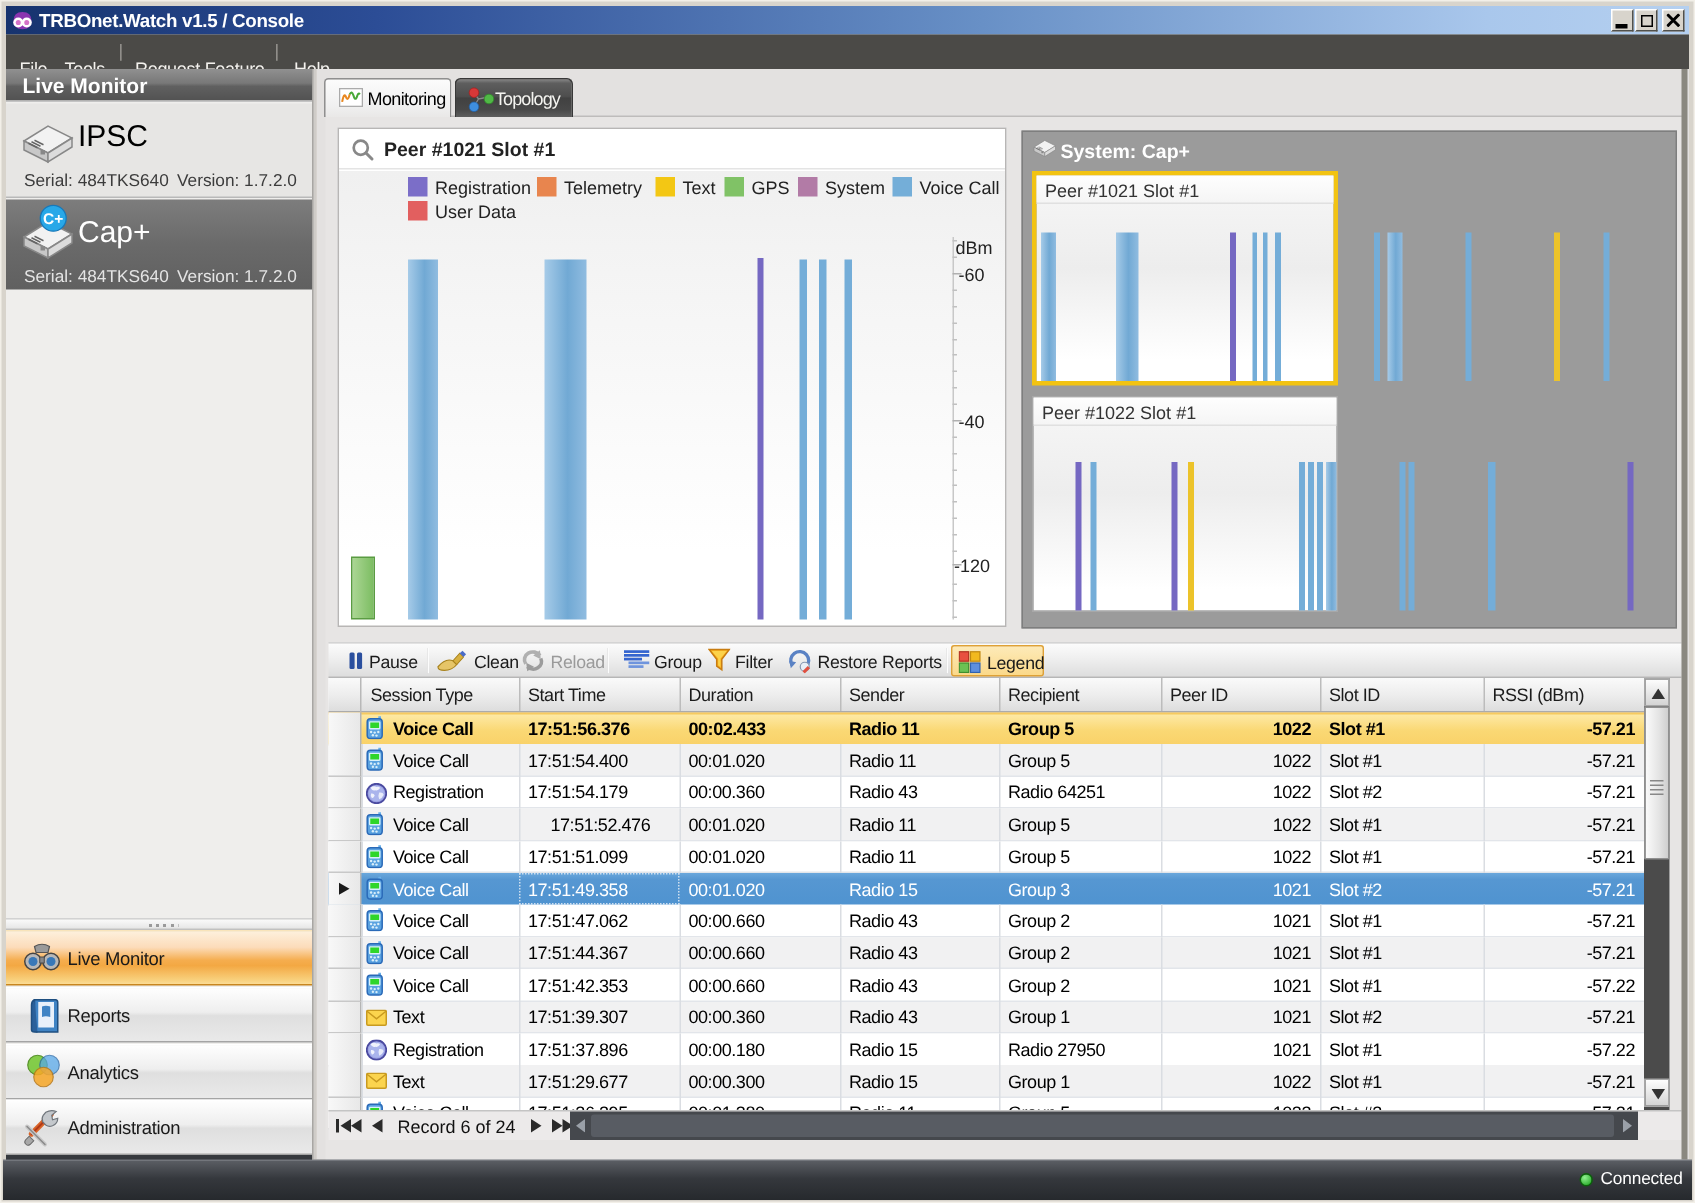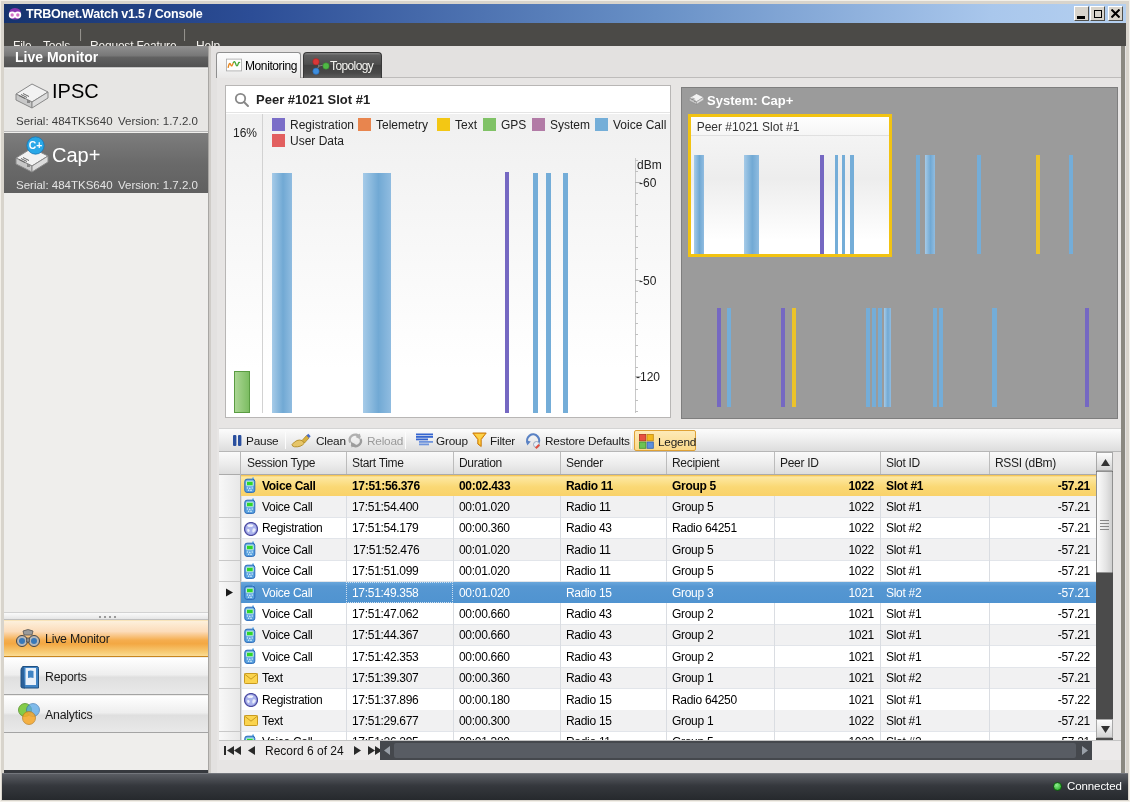--- a/index.html
+++ b/index.html
@@ -184,20 +184,31 @@
       <span class="nlabel">Reports</span>
     </div>
   <div class="navbtn" id="nav3" style="top:650px">
       <svg class="abs" style="left:13px;top:5px" width="24" height="26" viewBox="0 0 24 26">
 <circle cx="8" cy="8" r="6.5" fill="#78c838" opacity="0.9" stroke="#488818" stroke-width="0.8"></circle>
 <circle cx="16" cy="8" r="6.5" fill="#58a8e8" opacity="0.75" stroke="#2868a8" stroke-width="0.8"></circle>
 <circle cx="12" cy="16" r="6.5" fill="#f8a828" opacity="0.85" stroke="#b87818" stroke-width="0.8"></circle>
 </svg>
       <span class="nlabel">Analytics</span>
     </div>
+  <div class="navbtn" id="nav4" style="top:687px">
+      <svg class="abs" style="left:10px;top:5px" width="28" height="27" viewBox="0 0 28 27">
+<path d="M20 4 L7 17" stroke="#d86428" stroke-width="3.6" stroke-linecap="round"></path>
+<path d="M20 4 L7 17" stroke="#b03818" stroke-width="1.2" stroke-linecap="round"></path>
+<path d="M5.5 18.5 L8.5 21.5 L6 24 Q4.5 25 3.5 24 L3 23.5 Q2 22.5 3 21 Z" fill="#a8a8a8" stroke="#686868" stroke-width="0.7"></path>
+<path d="M4 12 L16 24" stroke="#c8c8c8" stroke-width="2.6" stroke-linecap="round"></path>
+<path d="M4 12 L16 24" stroke="#8a8a8a" stroke-width="1" stroke-linecap="round"></path>
+<path d="M16.5 2.5 Q20 0.5 23.5 2 L20.5 4.5 L21 7.5 L24.5 6.5 Q24.5 10 21 11.5 Q18.5 12.5 16.5 11 L14.5 9 Q13.5 6.5 14.8 4.5 Z" fill="#c4c8cc" stroke="#70767c" stroke-width="0.8"></path>
+</svg>
+      <span class="nlabel">Administration</span>
+    </div>
 </div>
 <div id="main">
   <div class="tab" id="tab1">
     <svg class="abs" style="left:9px;top:5px" width="16" height="14" viewBox="0 0 19 15">
       <rect x="0.5" y="0.5" width="18" height="14" fill="#fff" stroke="#aaa"></rect>
       <path d="M2.5 11 Q4 3 5.5 7 Q7 11 8.5 5" fill="none" stroke="#e88820" stroke-width="1.6"></path>
       <path d="M8.5 5 Q10 1.5 11.5 6 Q13 11 14.5 6 Q15.5 3.5 16.5 5" fill="none" stroke="#48a838" stroke-width="1.6"></path>
     </svg>
     <span style="position:absolute;left:28px;top:6px;font-size:12px;letter-spacing:-0.4px">Monitoring</span>
     </div>
@@ -212,23 +223,20 @@
     </div>
   <div id="tabcontent">
     <div id="chartpanel">
       <div id="cphead">
         <svg class="abs" style="left:8px;top:6px" width="16" height="16" viewBox="0 0 16 16">
           <circle cx="6.5" cy="6.5" r="4.7" fill="none" stroke="#888" stroke-width="1.8"></circle>
           <path d="M10 10 L14 14" stroke="#888" stroke-width="2" stroke-linecap="round"></path>
         </svg>
         <span class="cptitle">Peer #1021 Slot #1</span>
       </div>
-      <div id="gauge">
-          <span class="pct">16%</span>
-        </div>
       <div id="legendrow1">
           <span style="position:absolute;left:46px;top:0px;width:13px;height:13px;background:#7b6ec8"></span>
           <span style="position:absolute;left:64px;top:0px">Registration</span>
           <span style="position:absolute;left:132px;top:0px;width:13px;height:13px;background:#e8854e"></span>
           <span style="position:absolute;left:150px;top:0px">Telemetry</span>
           <span style="position:absolute;left:211px;top:0px;width:13px;height:13px;background:#f3c714"></span>
           <span style="position:absolute;left:229px;top:0px">Text</span>
           <span style="position:absolute;left:257px;top:0px;width:13px;height:13px;background:#80c266"></span>
           <span style="position:absolute;left:275px;top:0px">GPS</span>
           <span style="position:absolute;left:306px;top:0px;width:13px;height:13px;background:#b27ba6"></span>
@@ -268,21 +276,21 @@
         <div style="position:absolute;left:409px;top:259.2px;width:3px;height:1px;background:#c0c0c0"></div>
         <div style="position:absolute;left:409px;top:270.1px;width:3px;height:1px;background:#c0c0c0"></div>
         <div style="position:absolute;left:409px;top:281.0px;width:3px;height:1px;background:#c0c0c0"></div>
         <div style="position:absolute;left:409px;top:302.7px;width:3px;height:1px;background:#c0c0c0"></div>
         <div style="position:absolute;left:409px;top:313.6px;width:3px;height:1px;background:#c0c0c0"></div>
         <div style="position:absolute;left:409px;top:324.5px;width:3px;height:1px;background:#c0c0c0"></div>
         <div style="position:absolute;left:409px;top:85.1px;width:3px;height:1px;background:#c0c0c0"></div>
         <div style="position:absolute;left:409px;top:74.2px;width:3px;height:1px;background:#c0c0c0"></div>
         <span style="position:absolute;left:411px;top:72px;font-size:12px;color:#222">dBm</span>
         <span style="position:absolute;left:413px;top:90px;font-size:12px;color:#222">-60</span>
-        <span style="position:absolute;left:413px;top:188px;font-size:12px;color:#222">-50</span>
+        <span style="position:absolute;left:413px;top:188px;font-size:12px;color:#222">-40</span>
         <span style="position:absolute;left:410px;top:284px;font-size:12px;color:#222">-120</span>
     </div>
     <div id="syspanel">
       <svg class="abs" style="left:6px;top:3px" width="17" height="16" viewBox="0 0 38 30">
           <g>
 <path d="M3 13 L19 3 L35 11 L19 21 Z" fill="#f2f2f2" stroke="#888" stroke-width="1"></path>
 <path d="M3 13 L19 21 L19 27 L3 19 Z" fill="#c8c8c8" stroke="#888" stroke-width="1"></path>
 <path d="M35 11 L19 21 L19 27 L35 17 Z" fill="#dcdcdc" stroke="#888" stroke-width="1"></path>
 <path d="M6 14.5 L12 17.5 M8 13.5 L14 16.5 M10 12.5 L16 15.5" stroke="#666" stroke-width="1"></path>
 <rect x="14" y="19" width="3" height="3" fill="#888"></rect>
@@ -298,20 +306,25 @@
         <div class="bar barblue" style="left:61.8px;top:67px;width:15px;height:98.6px"></div>
         <div class="bar barpurple" style="left:138.4px;top:67px;width:3.5px;height:98.6px"></div>
         <div class="bar barblue2" style="left:152.9px;top:67px;width:3.5px;height:98.6px"></div>
         <div class="bar barblue2" style="left:159.8px;top:67px;width:3.5px;height:98.6px"></div>
         <div class="bar barblue2" style="left:167.9px;top:67px;width:4px;height:98.6px"></div>
         <div class="bar barblue2" style="left:234.0px;top:67px;width:3.5px;height:98.6px"></div>
         <div class="bar barblue" style="left:243.0px;top:67px;width:10px;height:98.6px"></div>
         <div class="bar barblue2" style="left:295.0px;top:67px;width:3.5px;height:98.6px"></div>
         <div class="bar baryellow" style="left:354.0px;top:67px;width:4px;height:98.6px"></div>
         <div class="bar barblue2" style="left:387.0px;top:67px;width:3.5px;height:98.6px"></div>
+        <div class="minichart" style="left:5.7px;top:176px;width:204.6px;height:143.5px;border:1px solid #a8a8a8">
+<div class="mhead">
+            <span>Peer #1022 Slot #1</span>
+          </div>
+        </div>
         <div class="bar barpurple" style="left:35.0px;top:220px;width:3.5px;height:99.0px"></div>
         <div class="bar barblue2" style="left:45.0px;top:220px;width:3.5px;height:99.0px"></div>
         <div class="bar barpurple" style="left:99.0px;top:220px;width:3.5px;height:99.0px"></div>
         <div class="bar baryellow" style="left:110.0px;top:220px;width:3.5px;height:99.0px"></div>
         <div class="bar barblue2" style="left:184.0px;top:220px;width:3.5px;height:99.0px"></div>
         <div class="bar barblue2" style="left:190.0px;top:220px;width:3.5px;height:99.0px"></div>
         <div class="bar barblue2" style="left:195.6px;top:220px;width:4px;height:99.0px"></div>
         <div class="bar barblue" style="left:201.6px;top:220px;width:7px;height:99.0px"></div>
         <div class="bar barblue2" style="left:251.0px;top:220px;width:4px;height:99.0px"></div>
         <div class="bar barblue2" style="left:257.0px;top:220px;width:3.5px;height:99.0px"></div>
@@ -351,21 +364,21 @@
 <path d="M0.8 1 L14.2 1 L9.2 7.5 L9.2 14.5 L5.8 12 L5.8 7.5 Z" fill="#f8b020" stroke="#c87c10" stroke-width="1"></path>
 <path d="M2.5 2 L12.5 2 L8.3 7 L8.3 12.6 L6.8 11.5 L6.8 7 Z" fill="#fcd24a"></path>
         </svg>
         <span class="tbitem" style="left:271px">Filter</span>
         <svg class="abs" style="left:306px;top:3px" width="18" height="17" viewBox="0 0 18 17">
 <path d="M3 11.5 A 6 6 0 1 1 12.5 12.5" fill="none" stroke="#5a82c4" stroke-width="2.2"></path>
 <path d="M1.2 8.5 L5.8 9.5 L2.2 13.5 Z" fill="#5a82c4"></path>
 <circle cx="11.5" cy="12.5" r="3" fill="#e8eef6" stroke="#8898b0" stroke-width="0.8"></circle>
 <path d="M10 15.5 L13.5 12 L15 13.5 L11.5 17 Z" fill="#e05040"></path>
         </svg>
-        <span class="tbitem" style="left:326px">Restore Defaults</span>
+        <span class="tbitem" style="left:326px">Restore Reports</span>
         <div class="tbsep" style="left:412px"></div>
         <div id="legendbtn">
 <svg class="abs" style="left:4px;top:3px" width="15" height="15" viewBox="0 0 15 15">
 <rect x="0.5" y="0.5" width="6.3" height="6.3" fill="#e85040" stroke="#b03020" stroke-width="0.8"></rect>
 <rect x="8" y="0.5" width="6.3" height="6.3" fill="#f2b91e" stroke="#c08810" stroke-width="0.8"></rect>
 <rect x="0.5" y="8" width="6.3" height="6.3" fill="#6cc253" stroke="#3f8f2f" stroke-width="0.8"></rect>
 <rect x="8" y="8" width="6.3" height="6.3" fill="#5d8fdd" stroke="#2f62b0" stroke-width="0.8"></rect>
           </svg>
 <span style="position:absolute;left:23px;top:4px">Legend</span>
         </div>
@@ -479,21 +492,21 @@
 <path d="M8.2 0.5 L10 0.5 L10 3 L8.2 3 Z" fill="#6ab0e8"></path>
 <rect x="0.8" y="2.2" width="10" height="13.2" rx="2.2" fill="#5aa2e0" stroke="#2a6ab8" stroke-width="1"></rect>
 <rect x="2.4" y="4.2" width="6.8" height="4.6" rx="0.4" fill="#2ed62a" stroke="#d8f0fa" stroke-width="0.9"></rect>
 <circle cx="3.4" cy="11" r="0.8" fill="#d8eefa"></circle>
             <circle cx="5.8" cy="11.4" r="0.8" fill="#d8eefa"></circle>
             <circle cx="8.2" cy="11" r="0.8" fill="#d8eefa"></circle>
 <circle cx="4.6" cy="13.2" r="0.8" fill="#d8eefa"></circle>
             <circle cx="7 " cy="13.4" r="0.8" fill="#d8eefa"></circle>
 </svg>
 <span class="cell" style="left:43px">Voice Call</span>
-<span class="cell" style="left:134px">17:51:52.476</span>
+<span class="cell" style="left:148px">17:51:52.476</span>
 <span class="cell" style="left:240px">00:01.020</span>
 <span class="cell" style="left:347px">Radio 11</span>
 <span class="cell" style="left:453px">Group 5</span>
 <span class="cell" style="left:555px;width:100px;text-align:right">1022</span>
 <span class="cell" style="left:667px">Slot #1</span>
 <span class="cell" style="left:770px;width:101px;text-align:right">-57.21</span>
 </div>
 <div class="row rowodd" style="top:108.6px;border-bottom:1px solid #e2e5ea;">
 <div class="rh"></div>
           <div class="vline" style="left:22px"></div>
@@ -673,21 +686,21 @@
 <circle cx="7" cy="7" r="6.5" fill="#9aa0e2" stroke="#4a4aa0" stroke-width="1.2"></circle>
 <circle cx="7" cy="7" r="5.2" fill="#aab4ec"></circle>
 <path d="M3 3.2 Q5 1.6 7 2.6 Q8.6 2 9.4 3.4 Q8 5.4 6.2 4.8 Q4.4 5.8 3 3.2 Z" fill="#f0f2fc"></path>
 <path d="M8.8 6.4 Q11.4 6 11.8 7.8 Q10.6 10.4 8.8 10.8 Q7.8 8.4 8.8 6.4 Z" fill="#e8ecfa"></path>
 <path d="M3.4 7 Q5.2 6.6 5.8 8.4 Q5 10.4 3.8 9.8 Q2.8 8.4 3.4 7 Z" fill="#f0f2fc"></path>
 </svg>
 <span class="cell" style="left:43px">Registration</span>
 <span class="cell" style="left:133px">17:51:37.896</span>
 <span class="cell" style="left:240px">00:00.180</span>
 <span class="cell" style="left:347px">Radio 15</span>
-<span class="cell" style="left:453px">Radio 64250</span>
+<span class="cell" style="left:453px">Radio 27950</span>
 <span class="cell" style="left:555px;width:100px;text-align:right">1021</span>
 <span class="cell" style="left:667px">Slot #1</span>
 <span class="cell" style="left:770px;width:101px;text-align:right">-57.22</span>
 </div>
 <div class="row roweven" style="top:258.40000000000003px;border-bottom:1px solid #e2e5ea;">
 <div class="rh"></div>
           <div class="vline" style="left:22px"></div>
           <div class="vline" style="left:127px"></div>
           <div class="vline" style="left:234px"></div>
           <div class="vline" style="left:341px"></div>

